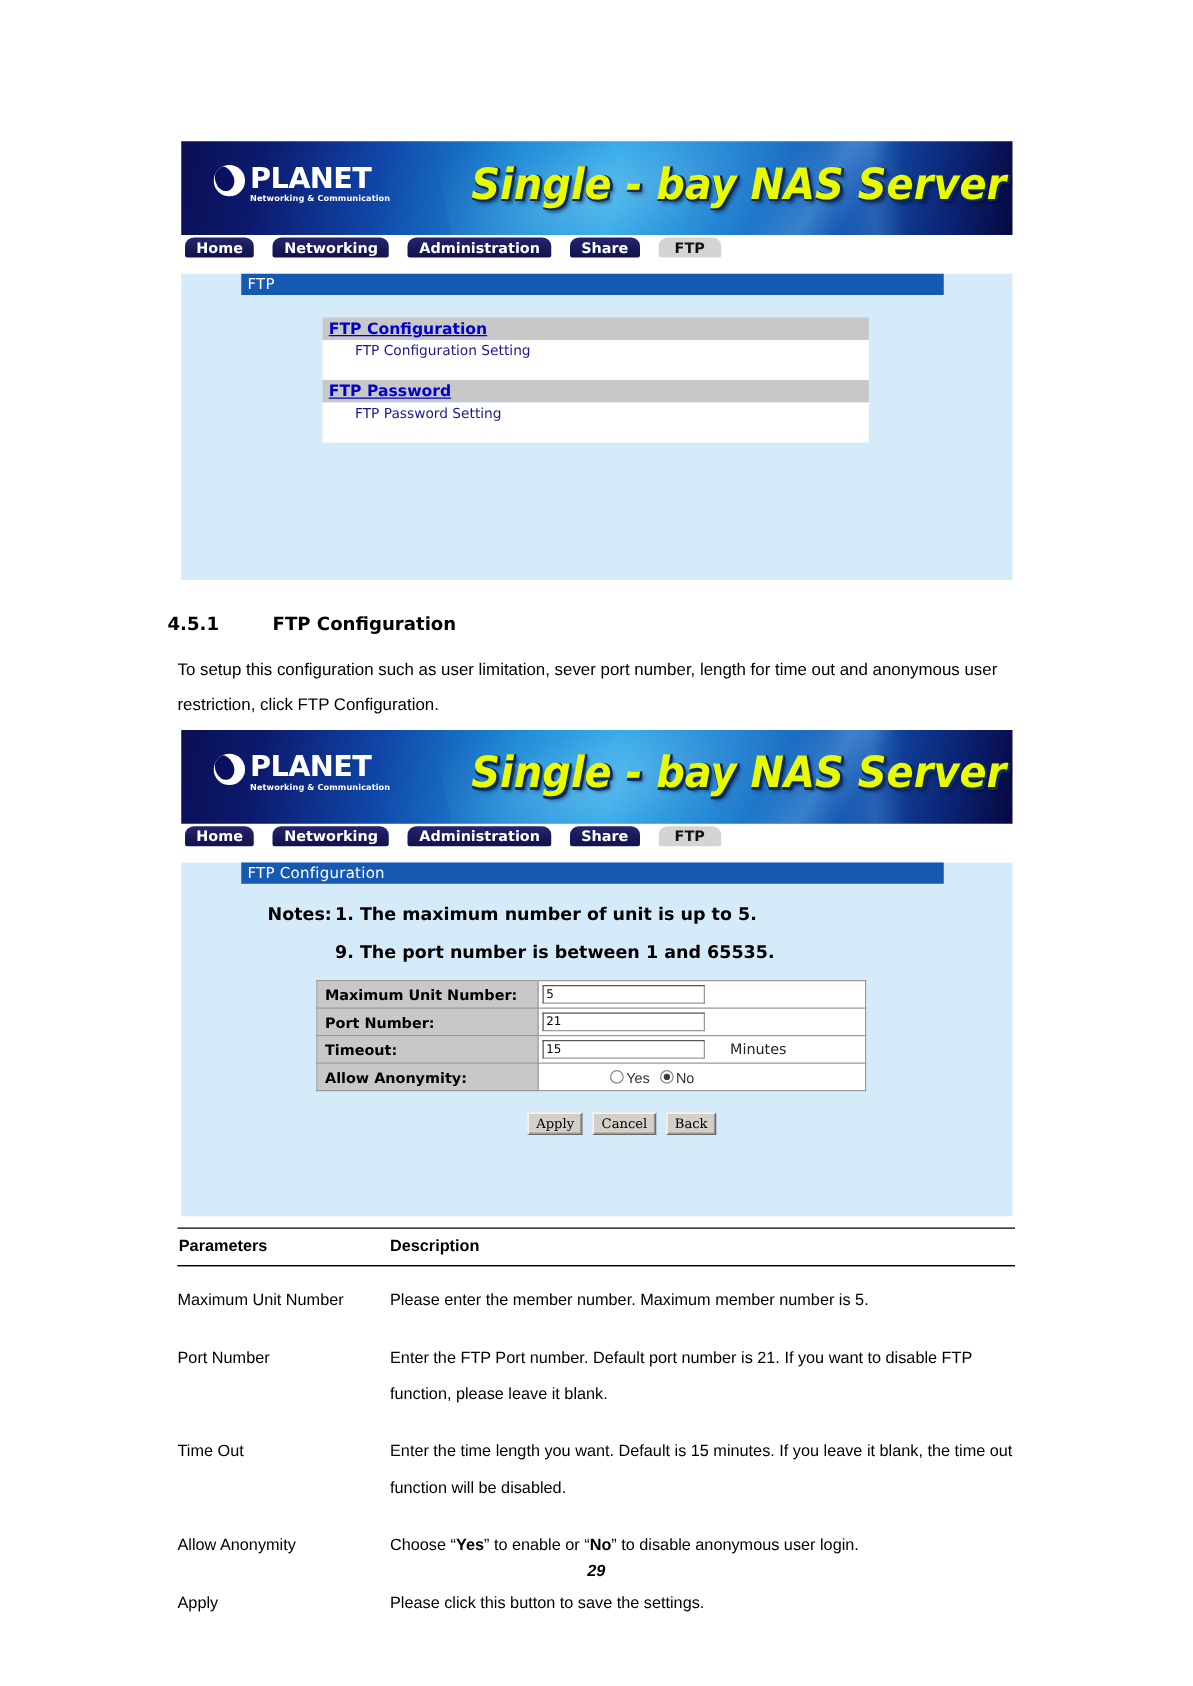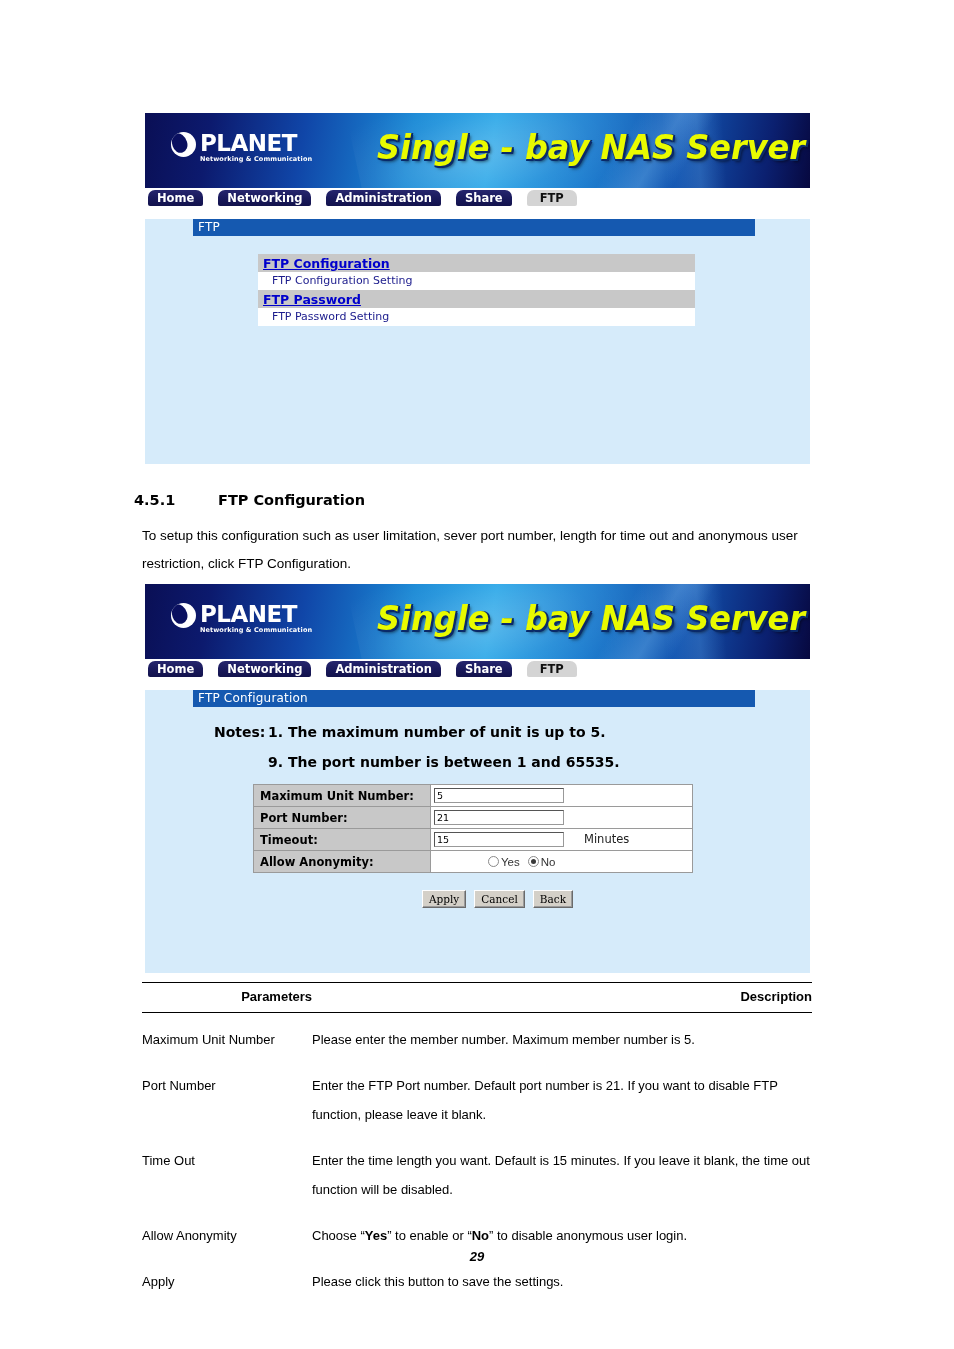--- a/index.html
+++ b/index.html
@@ -199,23 +199,23 @@
   }
   .menu-row-head a {
     font-family: "DejaVu Sans", sans-serif;
     font-size: 12.5px;
     font-weight: bold;
     color: #0000cc;
     text-decoration: underline;
   }
   .menu-row-sub {
     background: #ffffff;
-    height: 18px;
+    height: 32px;
     line-height: 18px;
-    padding-left: 14px;
+    padding-left: 26px;
     box-sizing: border-box;
     font-family: "DejaVu Sans", sans-serif;
     font-size: 11px;
     color: #1a1a8c;
   }
 
   
   .notes {
     margin: 17px 0 0 69px;
     font-family: "DejaVu Sans", sans-serif;
@@ -355,21 +355,21 @@
     position: absolute;
     left: 142px;
     top: 982px;
     width: 670px;
     border-collapse: collapse;
     font-family: "Liberation Sans", sans-serif;
     font-size: 13px;
     color: #000;
   }
   .ptable th {
-    text-align: right;
+    text-align: left;
     font-weight: bold;
     font-size: 13px;
     padding: 6px 0 8px 0;
     border-top: 1.5px solid #000;
     border-bottom: 1.3px solid #000;
   }
   .ptable th.c1 { width: 162px; padding-left: 1px; }
   .ptable td {
     vertical-align: top;
     padding: 11px 0 6px 0;

